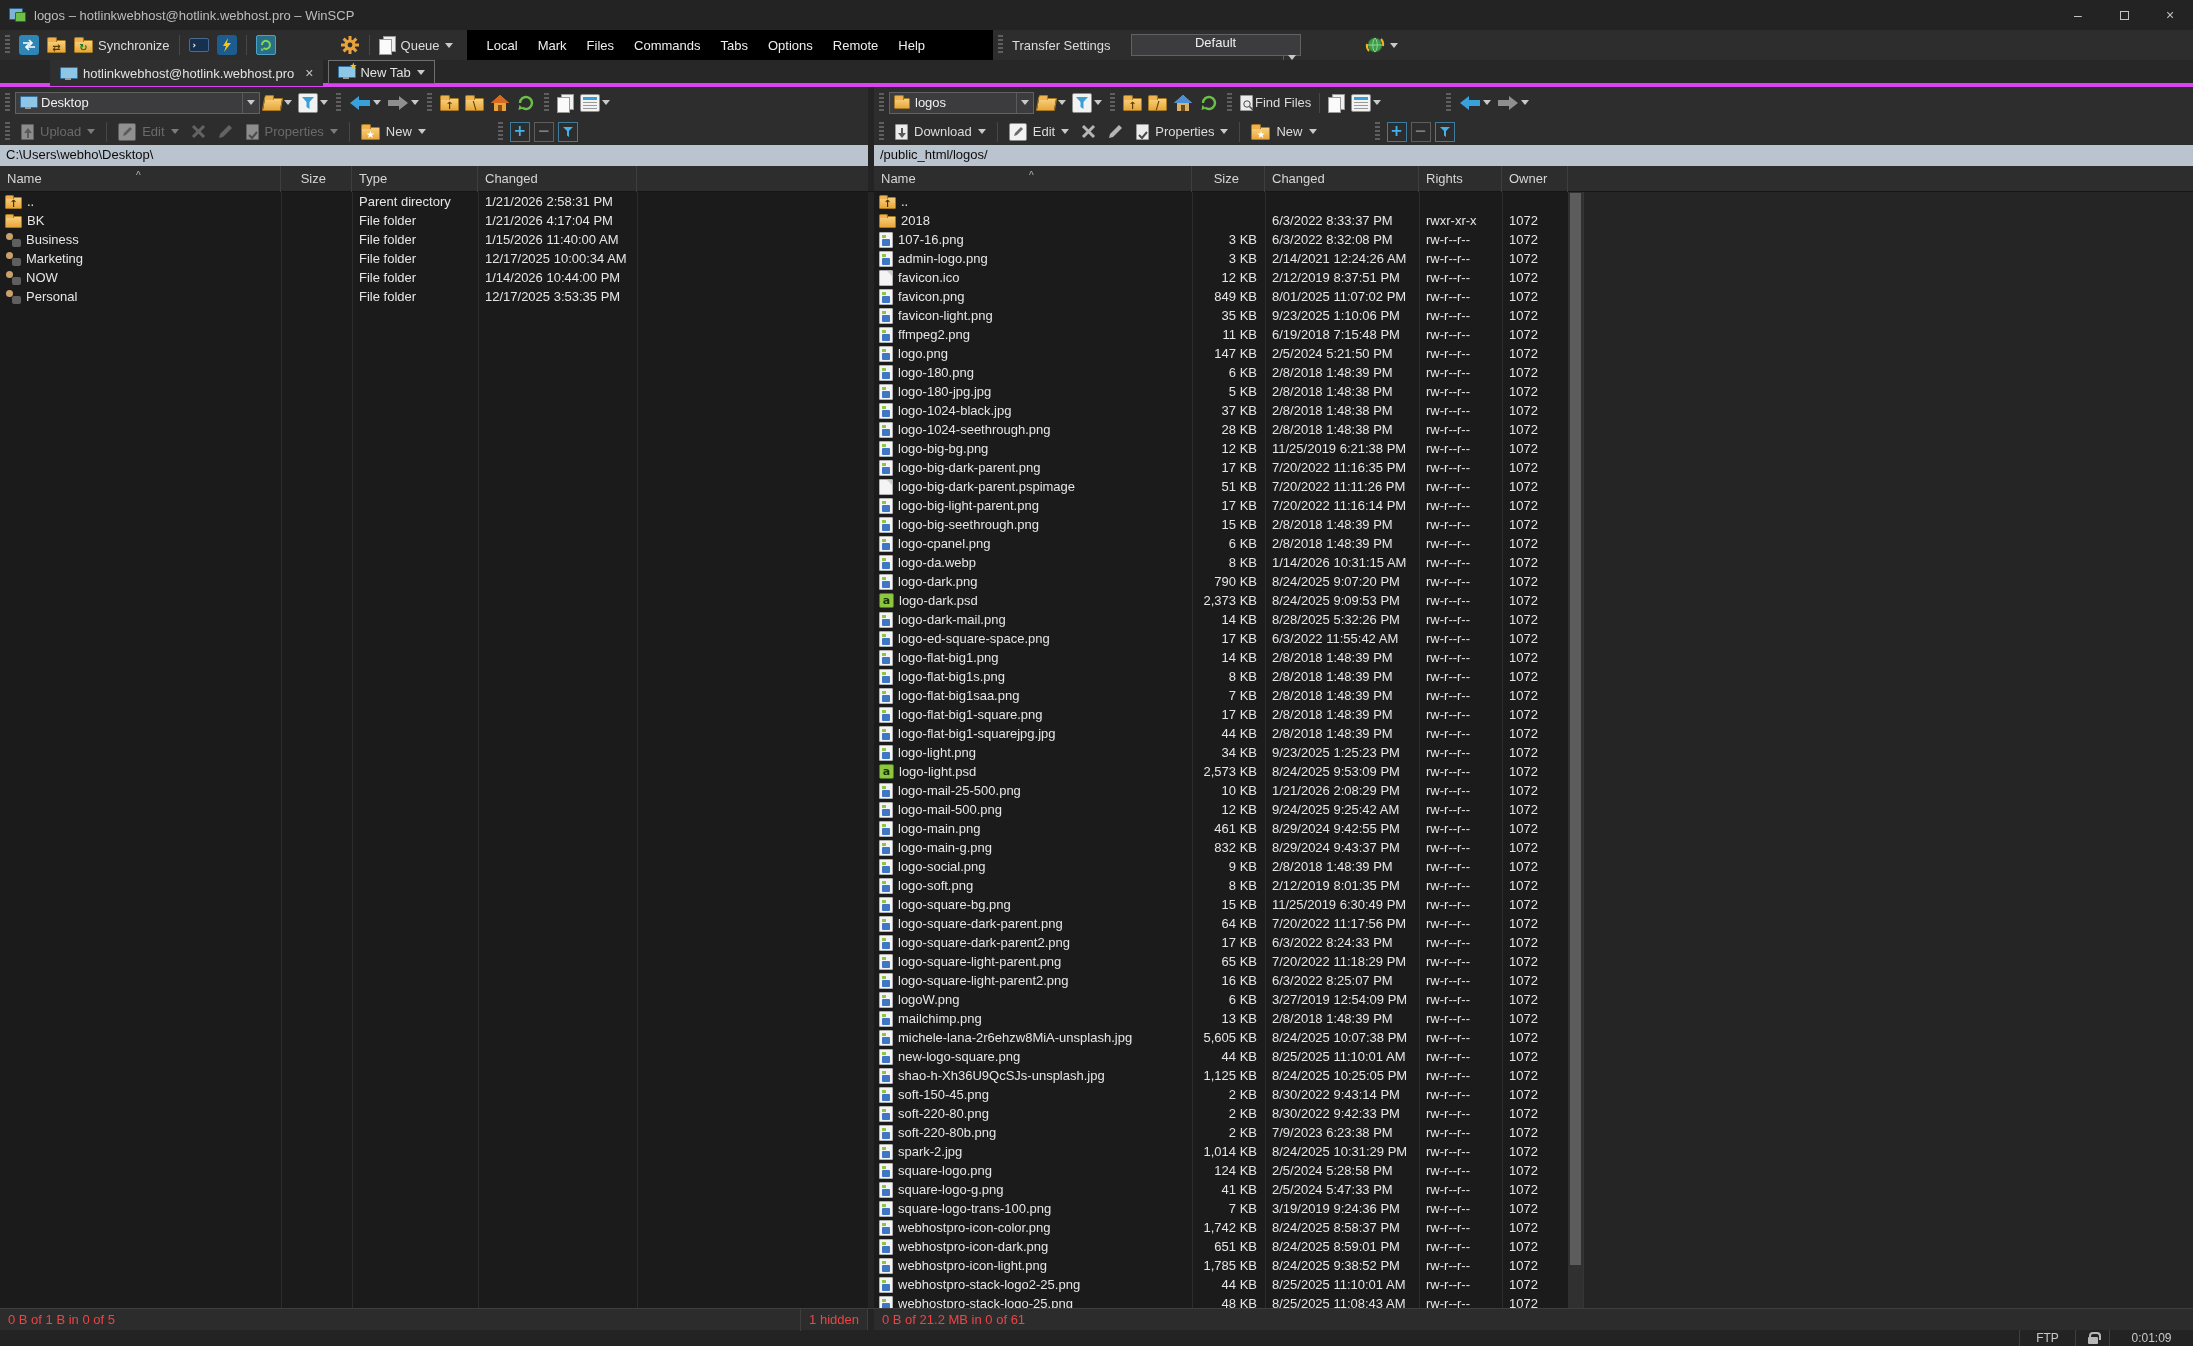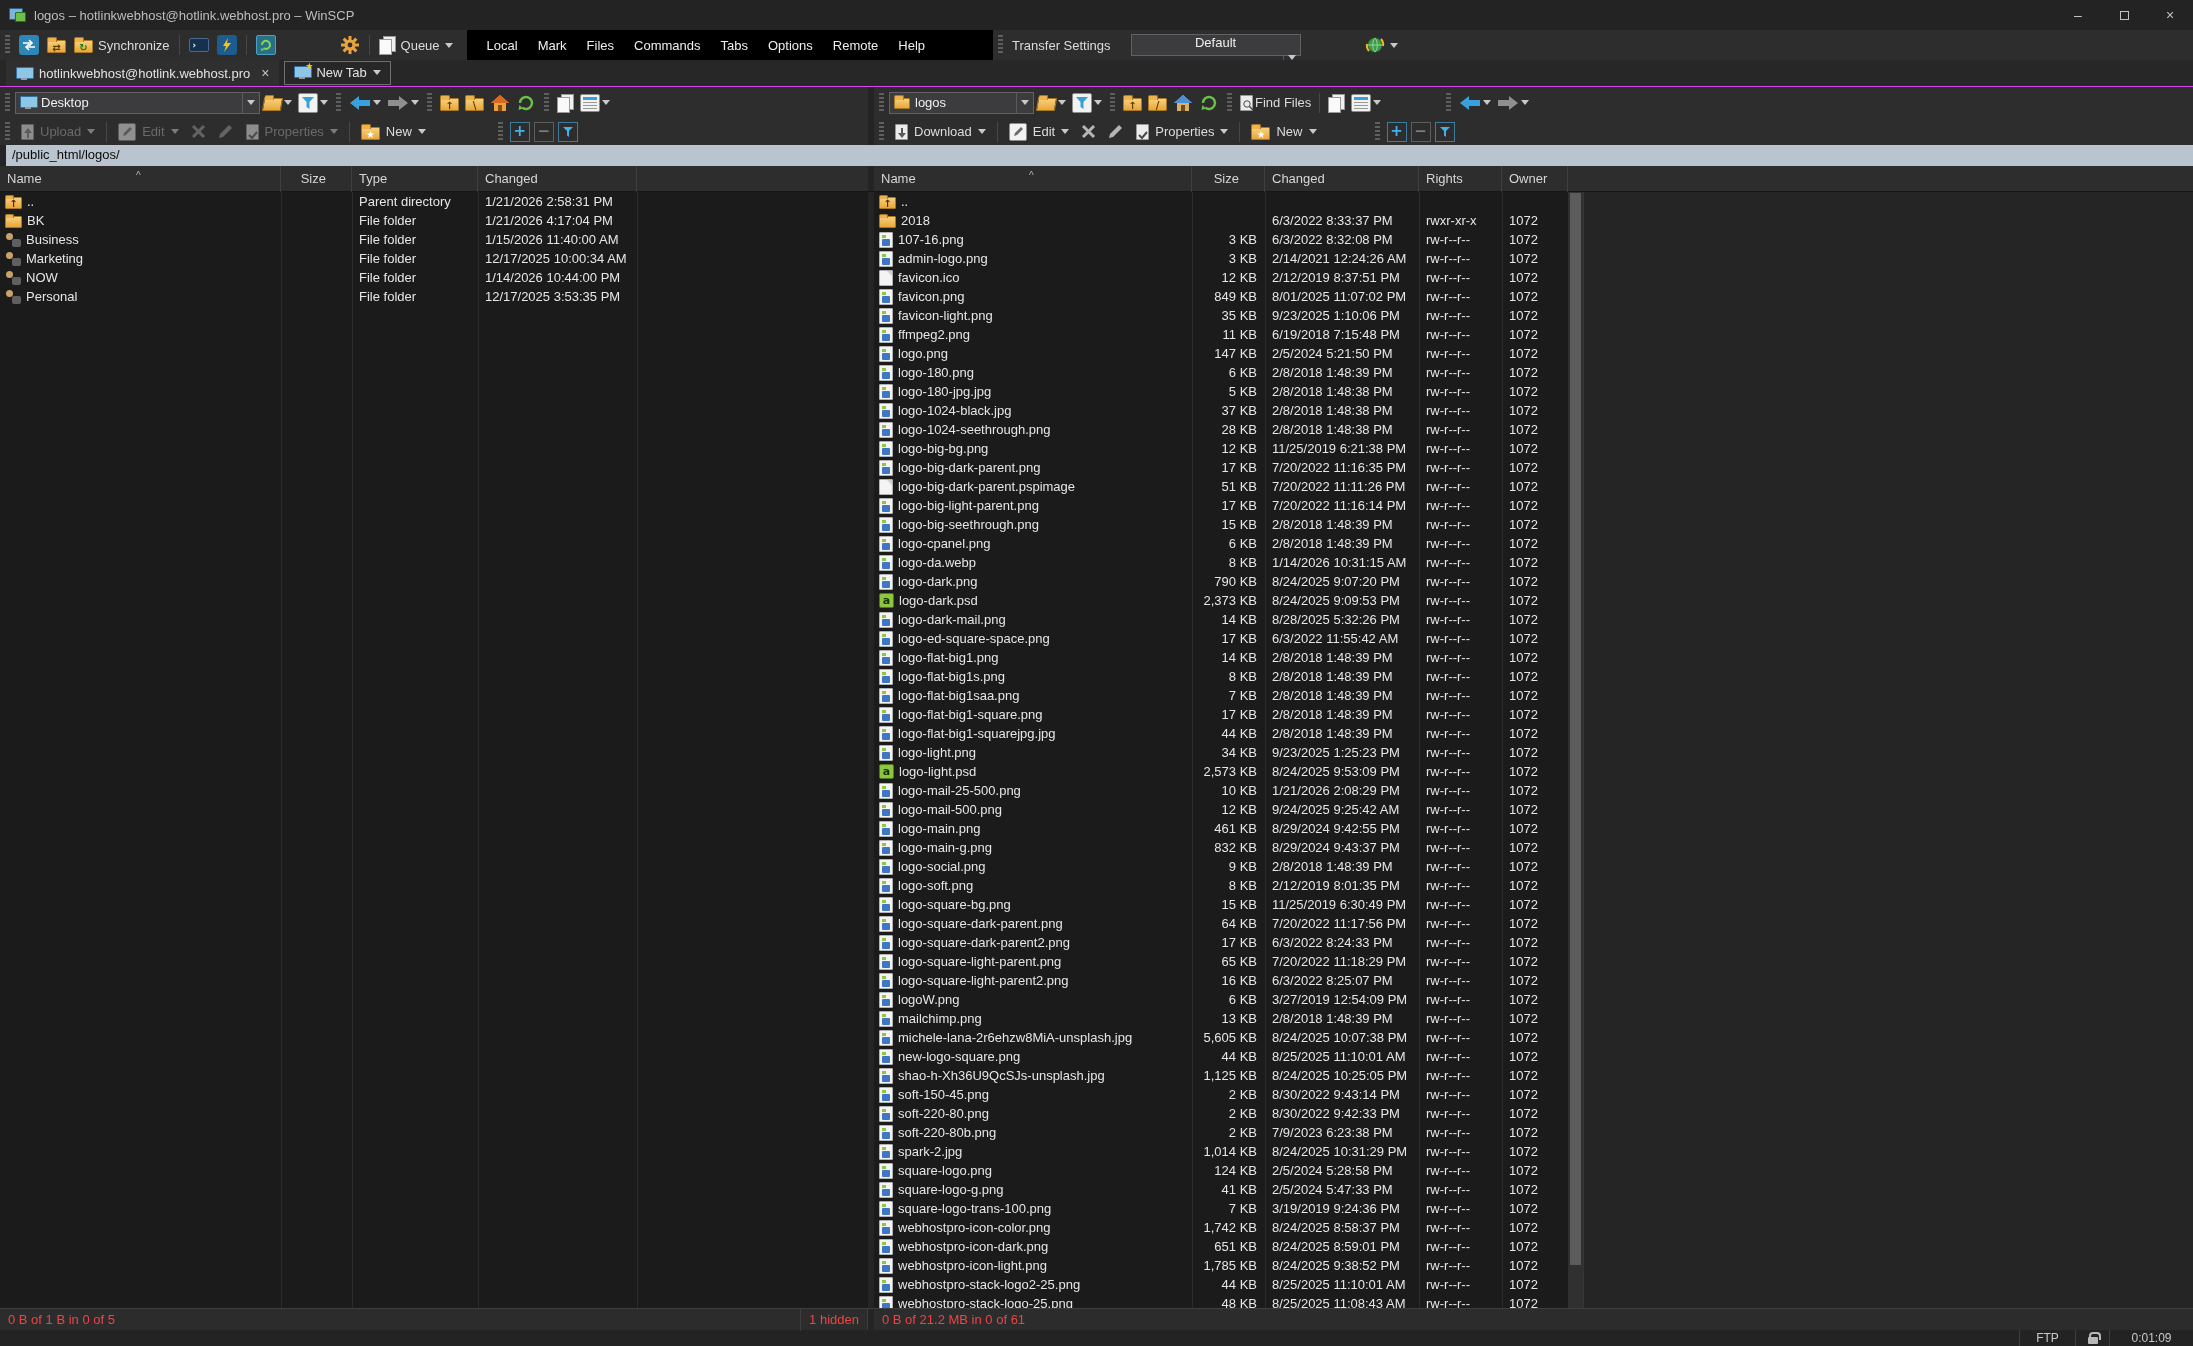--- a/index.html
+++ b/index.html
@@ -65,22 +65,22 @@
   .mon::after { content:''; position:absolute; left:5px; bottom:0; width:6px; height:2px; background:#9a9a9a; }
   .mon.star .st { position:absolute; right:-3px; top:-4px; color:#f5c518; font-size:9px; line-height:9px; }
   .sqbtn { width:20px; height:20px; border:1px solid #3f7c9c; display:flex; align-items:center;
            justify-content:center; flex:none; font:bold 15px/1 "DejaVu Sans",sans-serif; color:#45b1e8; }
   .sqbtn.dim { border-color:#5d5d5d; color:#7d7d7d; }
   .lockico { width:10px; height:7px; background:#b8b8b8; border-radius:1px; position:relative; margin-top:5px; }
   .lockico::before { content:''; position:absolute; left:1px; top:-5px; width:8px; height:6px;
                      border:2px solid #b8b8b8; border-bottom:none; border-radius:4px 4px 0 0; }
 
   
-  .tabrow { height:27px; background:#272727; display:flex; align-items:center; flex:none;
-            border-bottom:1px solid #d946ef; }
+  .tabrow { height:27px; background:#272727; display:flex; align-items:flex-start; flex:none;
+            border-bottom:4px solid #d946ef;padding-left:44px; }
   .stab { height:26px; display:flex; align-items:center; gap:7px; padding:0 10px; margin-left:6px;
           background:#2f2f2f; }
   .stab .x { color:#c4c4c4; font-size:14px; margin-left:4px; }
   .ntab { height:24px; display:flex; align-items:center; gap:6px; padding:0 9px; margin-left:5px;
           border:1px solid #6f6f6f; margin-bottom:1px; }
   .tab-lbl { color:#e2e2e2; font-size:13px; white-space:nowrap; }
 
   
   .band { display:flex; flex:none; }
   .bl { width:868px; flex:none; display:flex; align-items:center; position:relative; }
@@ -580,20 +580,23 @@
         <span class="sqbtn">
             <svg width="12" height="12">
               <path d="M1 1h10l-4 4v6l-2-1.5V5z" fill="#45b1e8"></path>
             </svg>
           </span>
       </div>
     </div>
   </div>
 
   <div class="band pathrow">
+    <div class="bl">
+        <div class="pathbar">C:\Users\webho\Desktop\</div>
+      </div>
     <div class="bgap"></div>
     <div class="br">
         <div class="pathbar">/public_html/logos/</div>
       </div>
   </div>
 
   <div class="band hdrrow">
     <div class="bl" style="align-items:stretch;">
       <div class="hcell" style="width:281px;">
         <span>Name</span>

